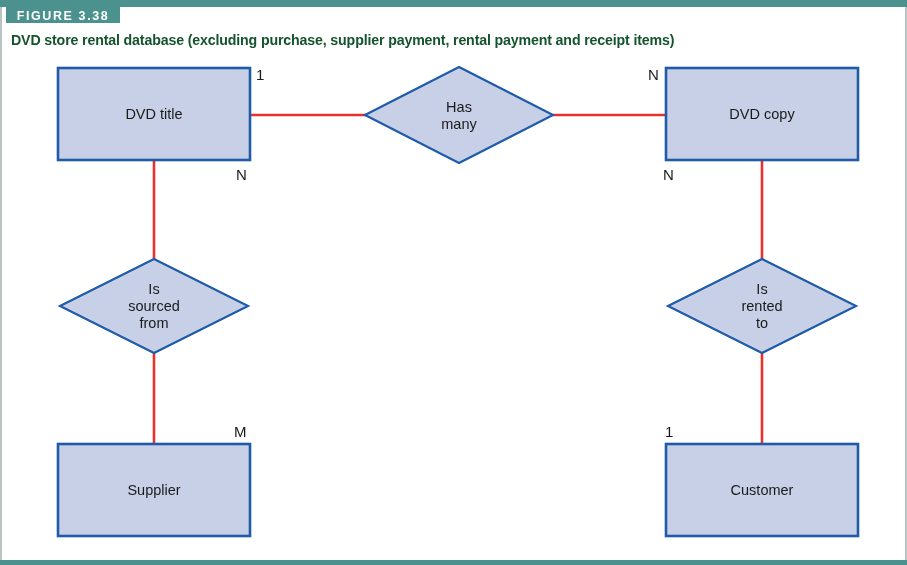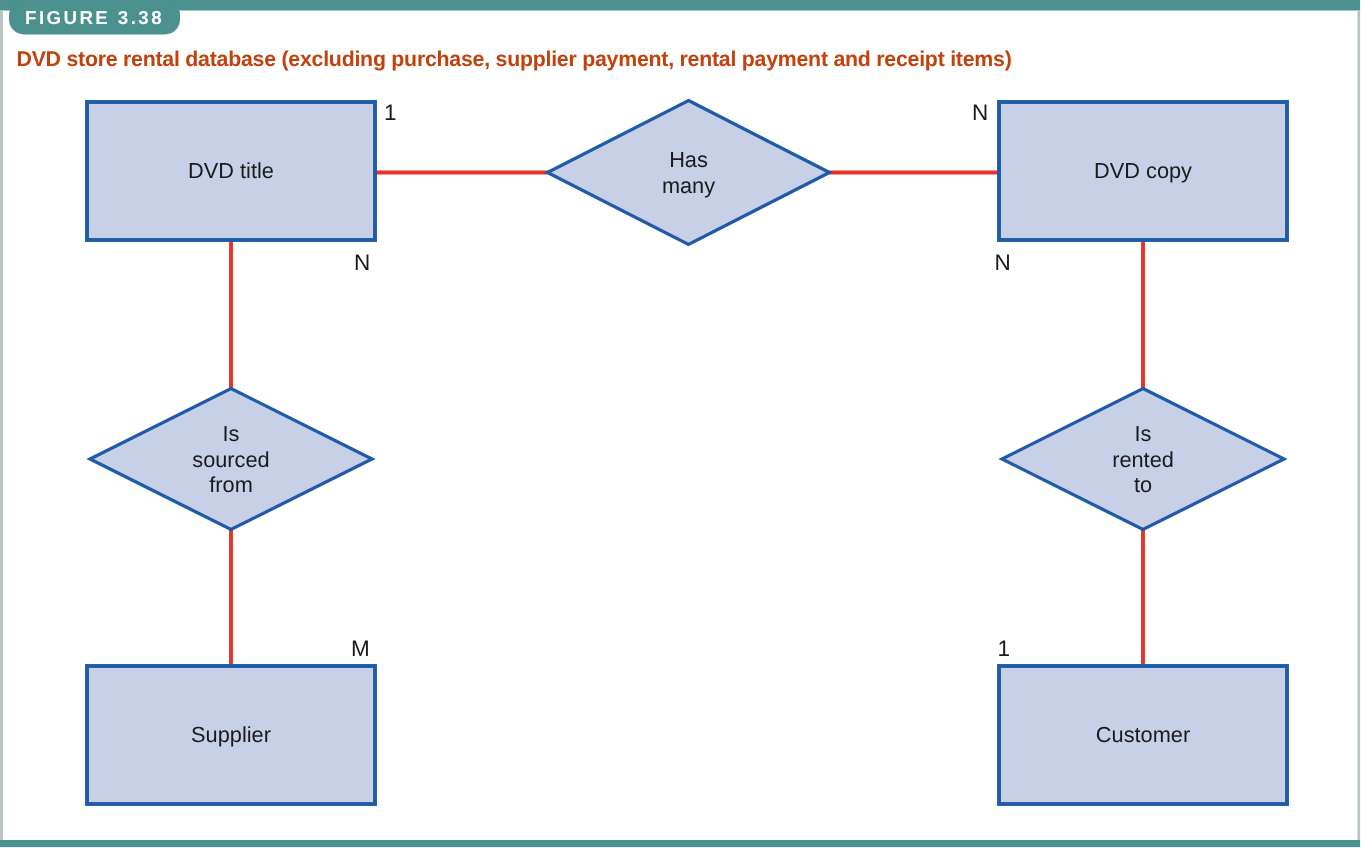--- a/index.html
+++ b/index.html
@@ -43,39 +43,38 @@
     width: 2px; height: 553px;
     background: #b9c3c4;
   }
   
   .fig-badge {
     position: absolute;
     left: 6px; top: 0px;
     width: 114px; height: 23px;
     background: #4b918d;
     display: flex;
-    align-items: center;
+    align-items: flex-end;
     justify-content: center;
-    border-radius: 10px;
   }
   .fig-badge span {
     color: #ffffff;
     font-size: 12.5px;
     font-weight: bold;
     letter-spacing: 1.6px;
     font-family: "Liberation Sans", sans-serif;
   }
   
   .fig-caption {
     position: absolute;
     left: 11px; top: 32px;
     width: 880px;
     font-size: 14.2px;
     font-weight: bold;
-    color: #c2410c;
+    color: #14532d;
     letter-spacing: -0.15px;
     font-family: "Liberation Sans", sans-serif;
   }
   
   .diagram {
     position: absolute;
     left: 0; top: 55px;
     width: 907px;
     height: 500px;
   }

